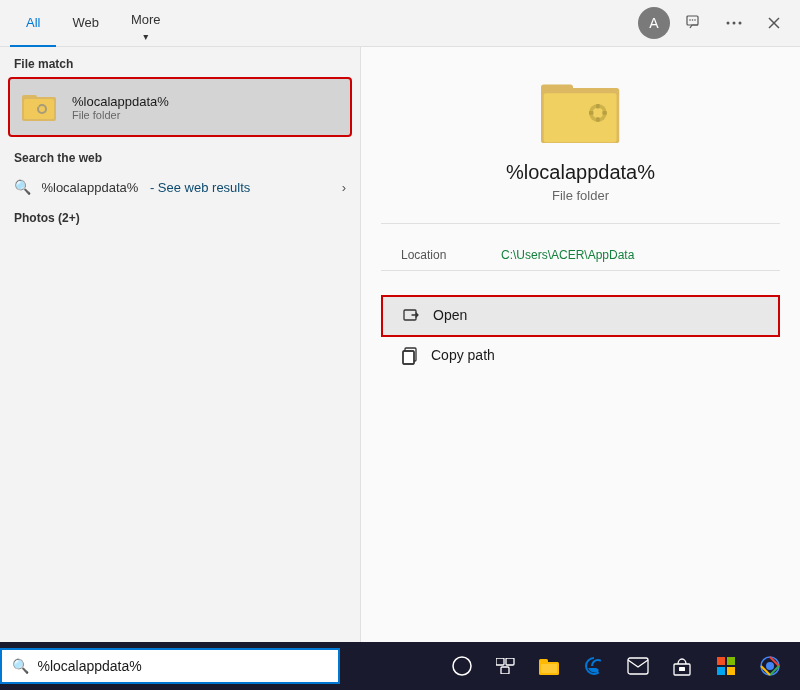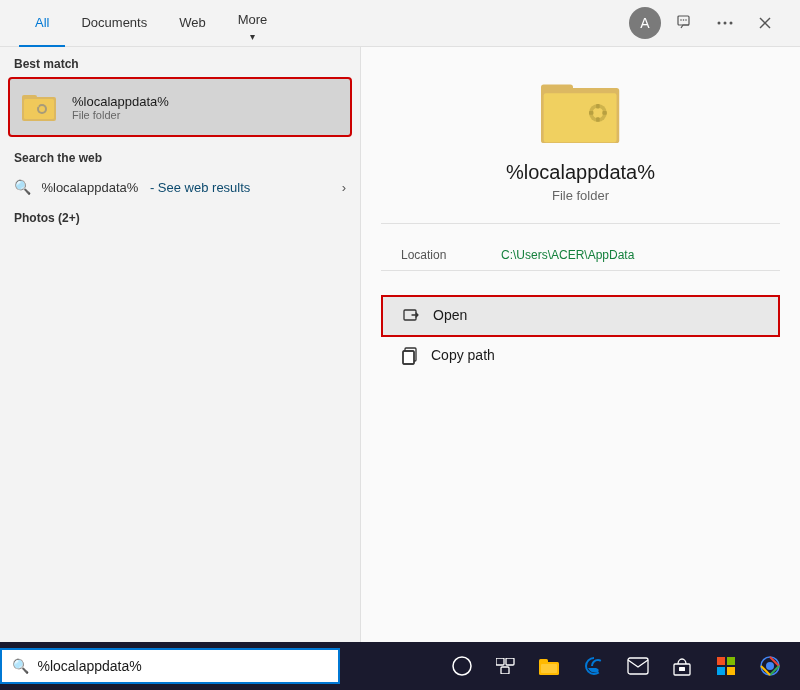--- a/index.html
+++ b/index.html
@@ -23,21 +23,21 @@
       display: flex;
       flex-direction: column;
     }
 
     
     .nav-tabs {
       display: flex;
       align-items: center;
       background: #f3f3f3;
       height: 47px;
-      padding: 0 19px;
+      padding: 0 10px;
       border-bottom: 1px solid #e0e0e0;
       position: relative;
     }
 
     .nav-tab {
       padding: 12px 16px;
       font-size: 13px;
       color: #333;
       cursor: pointer;
       height: 47px;
@@ -370,23 +370,20 @@
 </head>
 <body>
 
 <div class="search-window">
 
   <div class="nav-tabs">
     <div class="nav-tab active">
       <span>All</span>
     </div>
     <div class="nav-tab">
-      <span>Documents</span>
-    </div>
-    <div class="nav-tab">
       <span>Web</span>
     </div>
     <div class="nav-tab nav-tab-more">
       <span>More</span>
       <span class="chevron">▾</span>
     </div>
     <div class="nav-right">
       <div class="avatar-circle">
         <span>A</span>
       </div>
@@ -412,21 +409,21 @@
           <line x1="11" y1="1" x2="1" y2="11" stroke="#555" stroke-width="1.5"></line>
         </svg>
       </div>
     </div>
   </div>
 
   <div class="content-area">
 
     <div class="left-panel">
 
-      <div class="section-label">Best match</div>
+      <div class="section-label">File match</div>
 
       <div class="best-match-item">
         <div class="folder-icon-container">
           <svg class="folder-icon-svg" viewBox="0 0 36 32">
             <rect x="0" y="6" width="34" height="24" rx="2" fill="#DCB862"></rect>
             <rect x="0" y="4" width="15" height="6" rx="2" fill="#DCB862"></rect>
             <rect x="2" y="8" width="30" height="20" rx="1.5" fill="#F0C95A"></rect>
 
             <circle cx="20" cy="18" r="5" fill="#888" opacity="0.7"></circle>
             <circle cx="20" cy="18" r="3" fill="#f0c95a"></circle>

